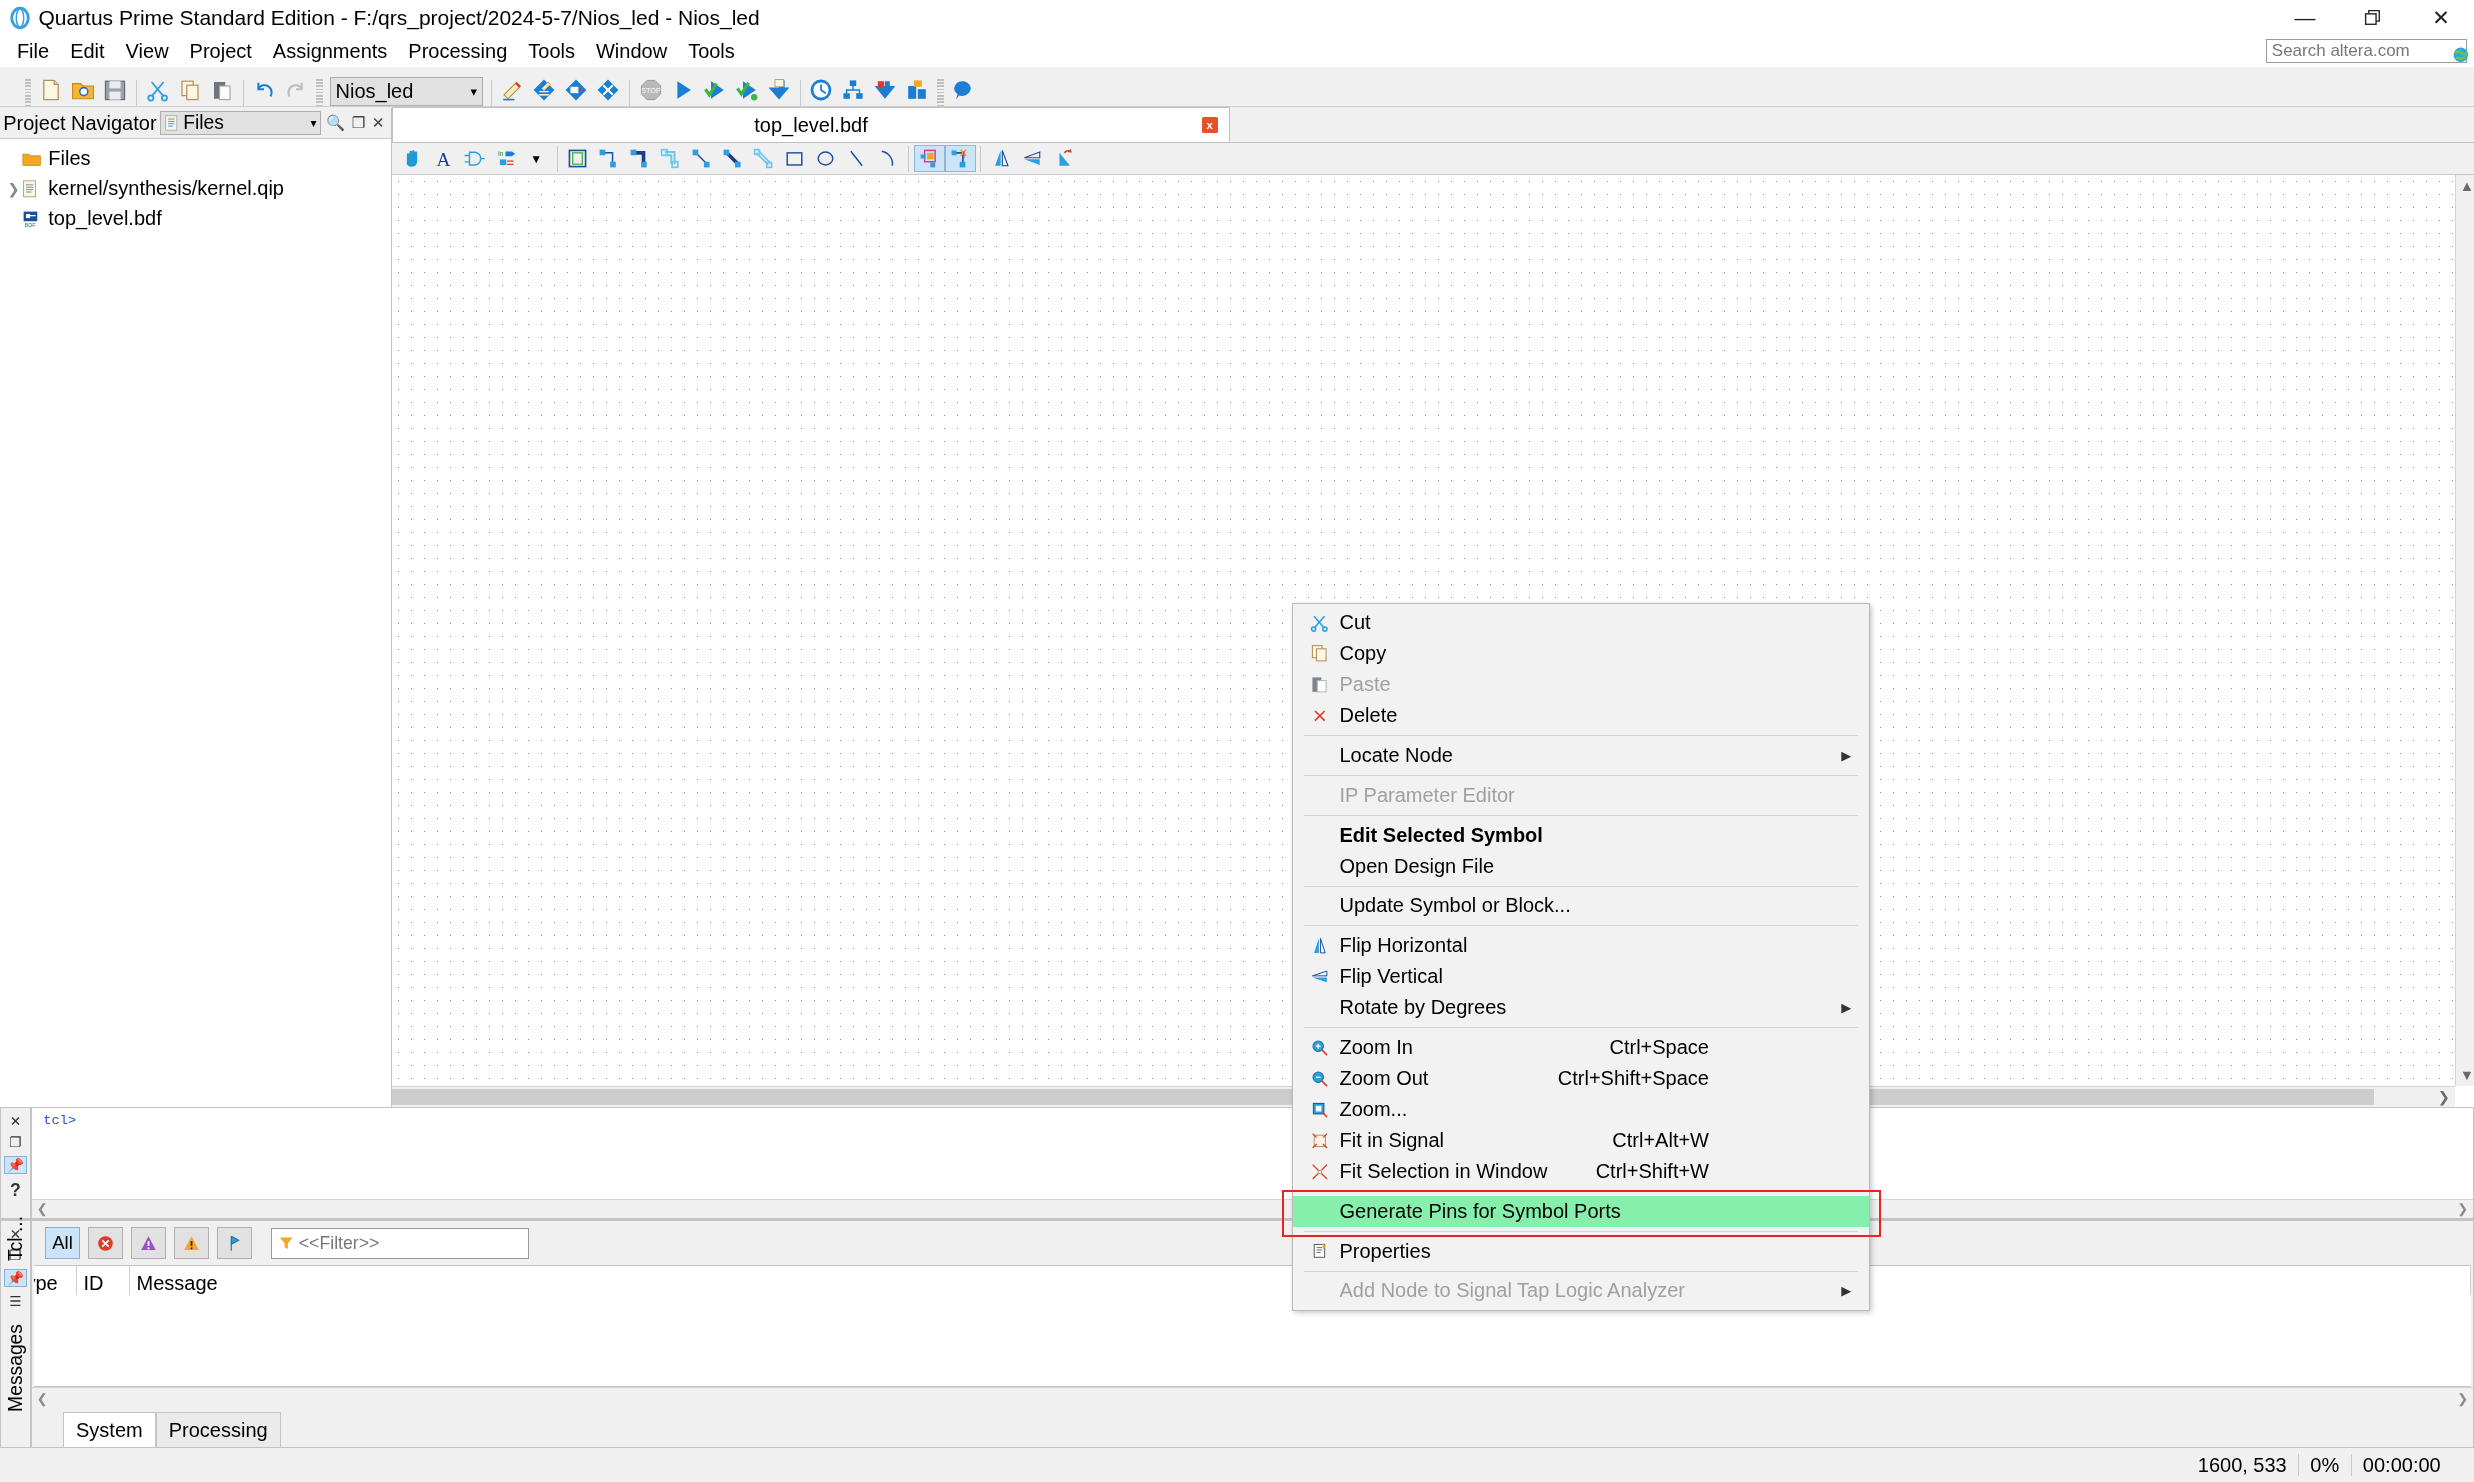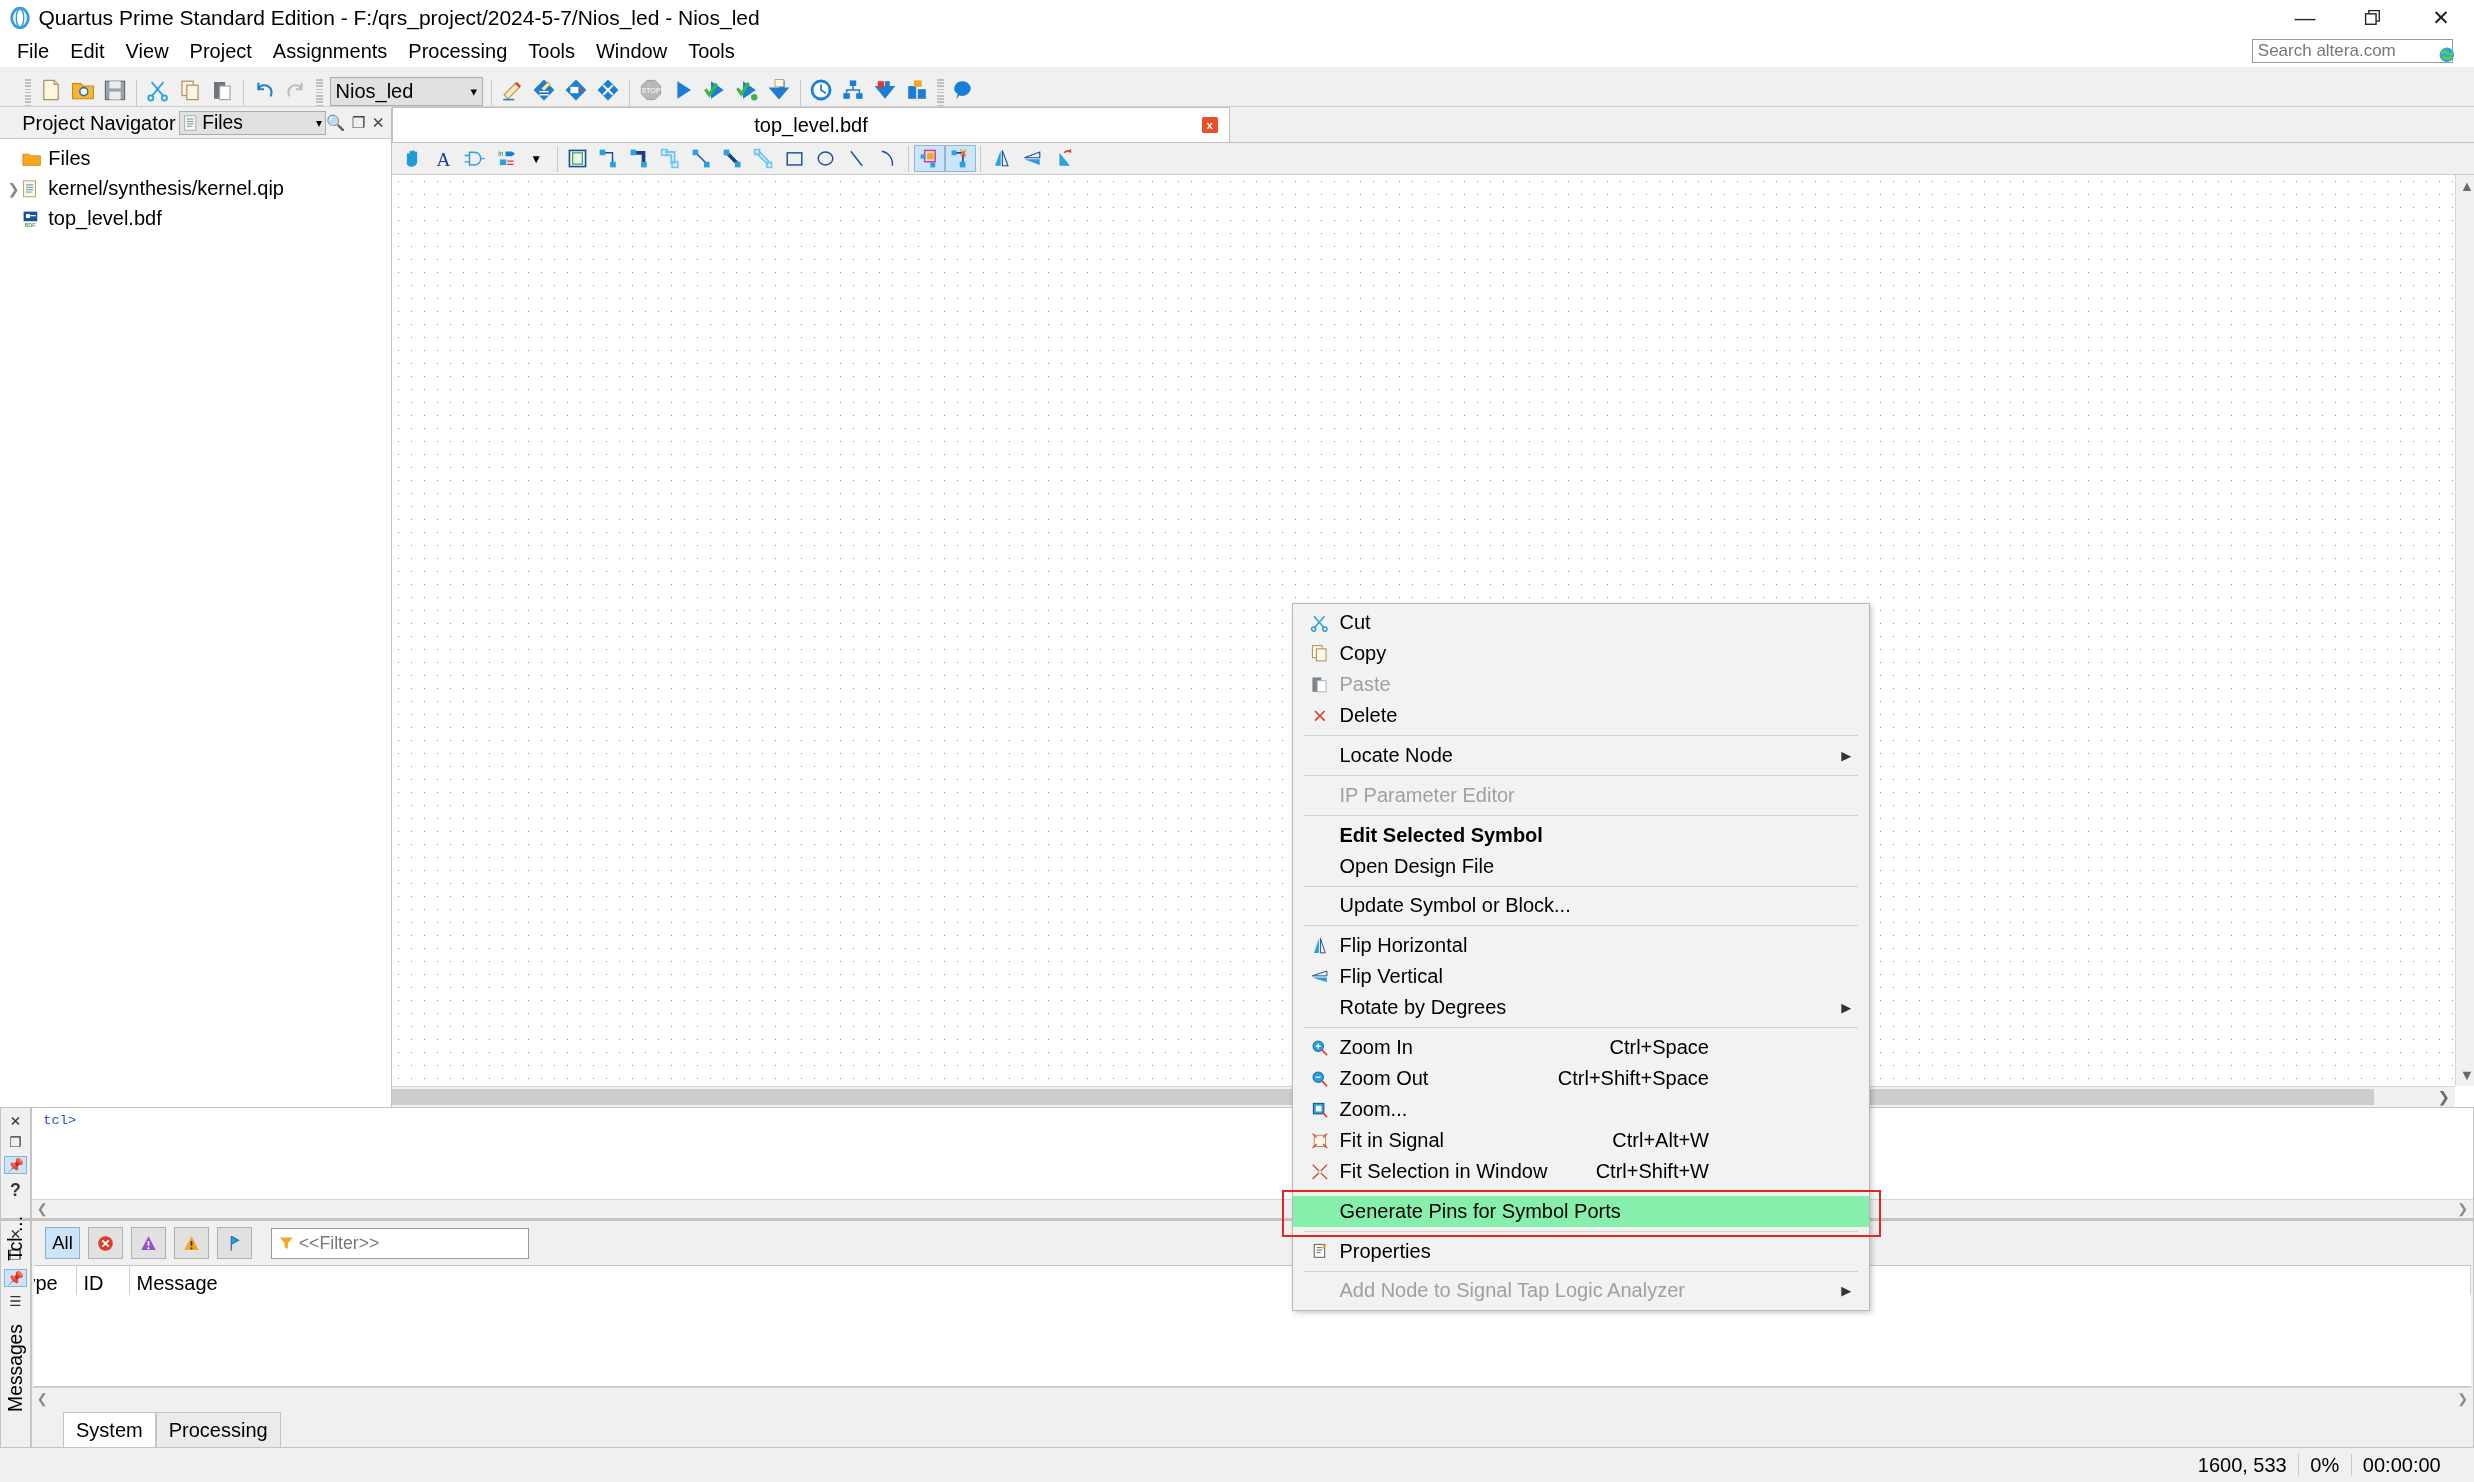--- a/index.html
+++ b/index.html
@@ -13,21 +13,21 @@
   .tb-logo { width:24px; height:24px; margin-right:6.4px; flex:0 0 auto; }
   .tb-title { font-size:21px; white-space:nowrap; }
   .wincontrols { position:absolute; right:0; top:0; height:35px; display:flex; }
   .wc { width:68px; height:35px; display:flex; align-items:center; justify-content:center;
      font-size:21px; color:#222; }
 
   
   .menubar { height:32px; background:#fff; display:flex; align-items:center;
      padding-left:6.4px; position:relative; }
   .menuitem { padding:3.2px 10.5px; font-size:20px; cursor:default; white-space:nowrap; }
-  .searchbox { position:absolute; right:22px; top:4px; width:201px; height:24px;
+  .searchbox { position:absolute; right:8px; top:4px; width:201px; height:24px;
      border:0.8px solid #9a9a9a; background:#fff; display:flex; align-items:center;
      padding:0 4.8px; font-size:17px; color:#777; }
   .globe { position:absolute; right:-3.2px; top:6.4px; width:17.7px; height:17.7px; }
 
   
   .toolbar { height:40px; background:#f0f0f0; display:flex; align-items:flex-end;
      border-bottom:0.8px solid #cfcfcf; padding-left:21px; }
   .grip { width:6.4px; height:27px; margin:0 4px; flex:0 0 auto;
      background:repeating-linear-gradient(to bottom,#bfbfbf 0 1.6px,transparent 1.6px 3.2px); }
   .tbtn { width:32px; height:32px; display:flex; align-items:center; justify-content:center;
@@ -38,21 +38,21 @@
      justify-content:space-between; flex:0 0 auto; }
 
   
   .workarea { position:absolute; left:0; top:108px; right:0; bottom:375px; display:flex; }
 
   
   .navpanel { width:392px; background:#fff; border-right:0.8px solid #c0c0c0;
      display:flex; flex-direction:column; flex:0 0 auto; }
   .navheader { height:31px; background:#f0f0f0; display:flex; align-items:center;
      border-bottom:0.8px solid #c9c9c9; padding-left:3.2px; }
-  .navtitle { font-size:20px; white-space:nowrap;margin-left:19px; }
+  .navtitle { font-size:20px; white-space:nowrap; }
   .navcombo { margin-left:3.2px; height:24px; background:#e1e1e1; border:0.8px solid #adadad;
      display:flex; align-items:center; padding:0 3.2px; font-size:19.3px; width:161px;
      justify-content:space-between; }
   .navicons { margin-left:auto; display:flex; align-items:center; gap:6.4px; padding-right:6.4px;
      font-size:15.3px; color:#444; }
   .navtree { flex:1; padding:4.8px 0 0 4.8px; overflow:hidden; }
   .trow { display:flex; align-items:center; height:30px; font-size:20px; white-space:nowrap; }
   .texp { width:17.7px; text-align:center; font-size:14.5px; color:#888; flex:0 0 auto; }
   .ticon { width:21px; margin-right:4.8px; flex:0 0 auto; display:flex; }
   .indent1 { padding-left:17.7px; }

